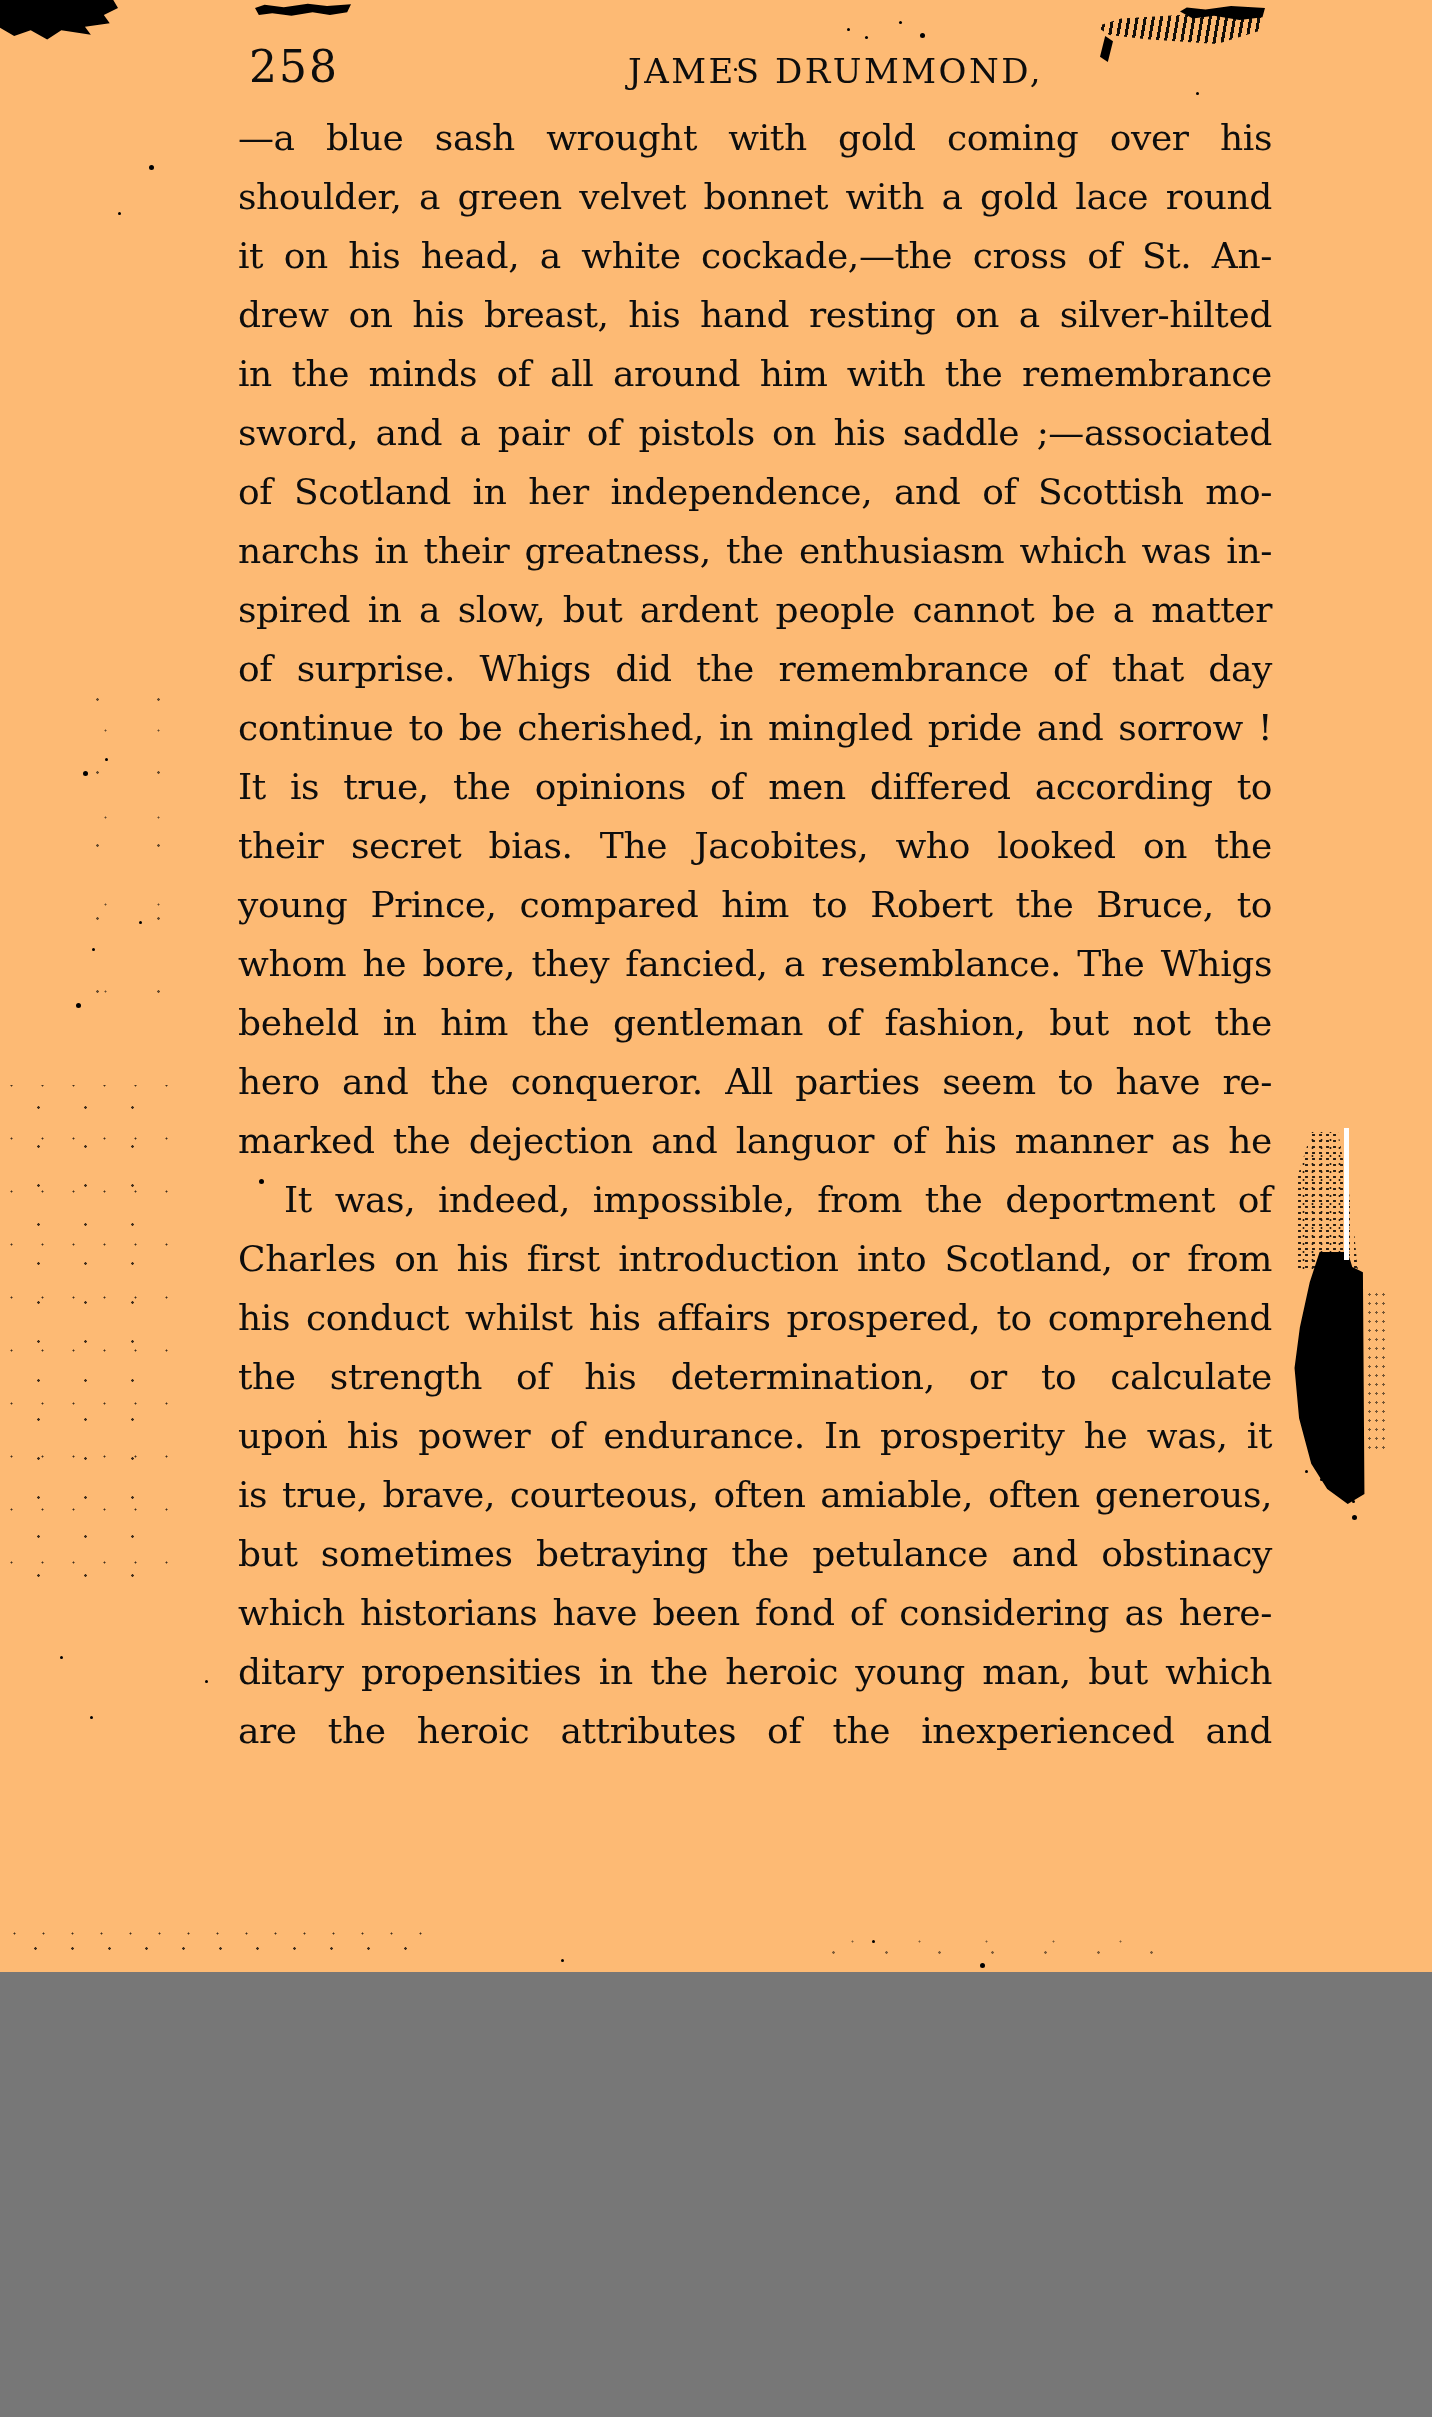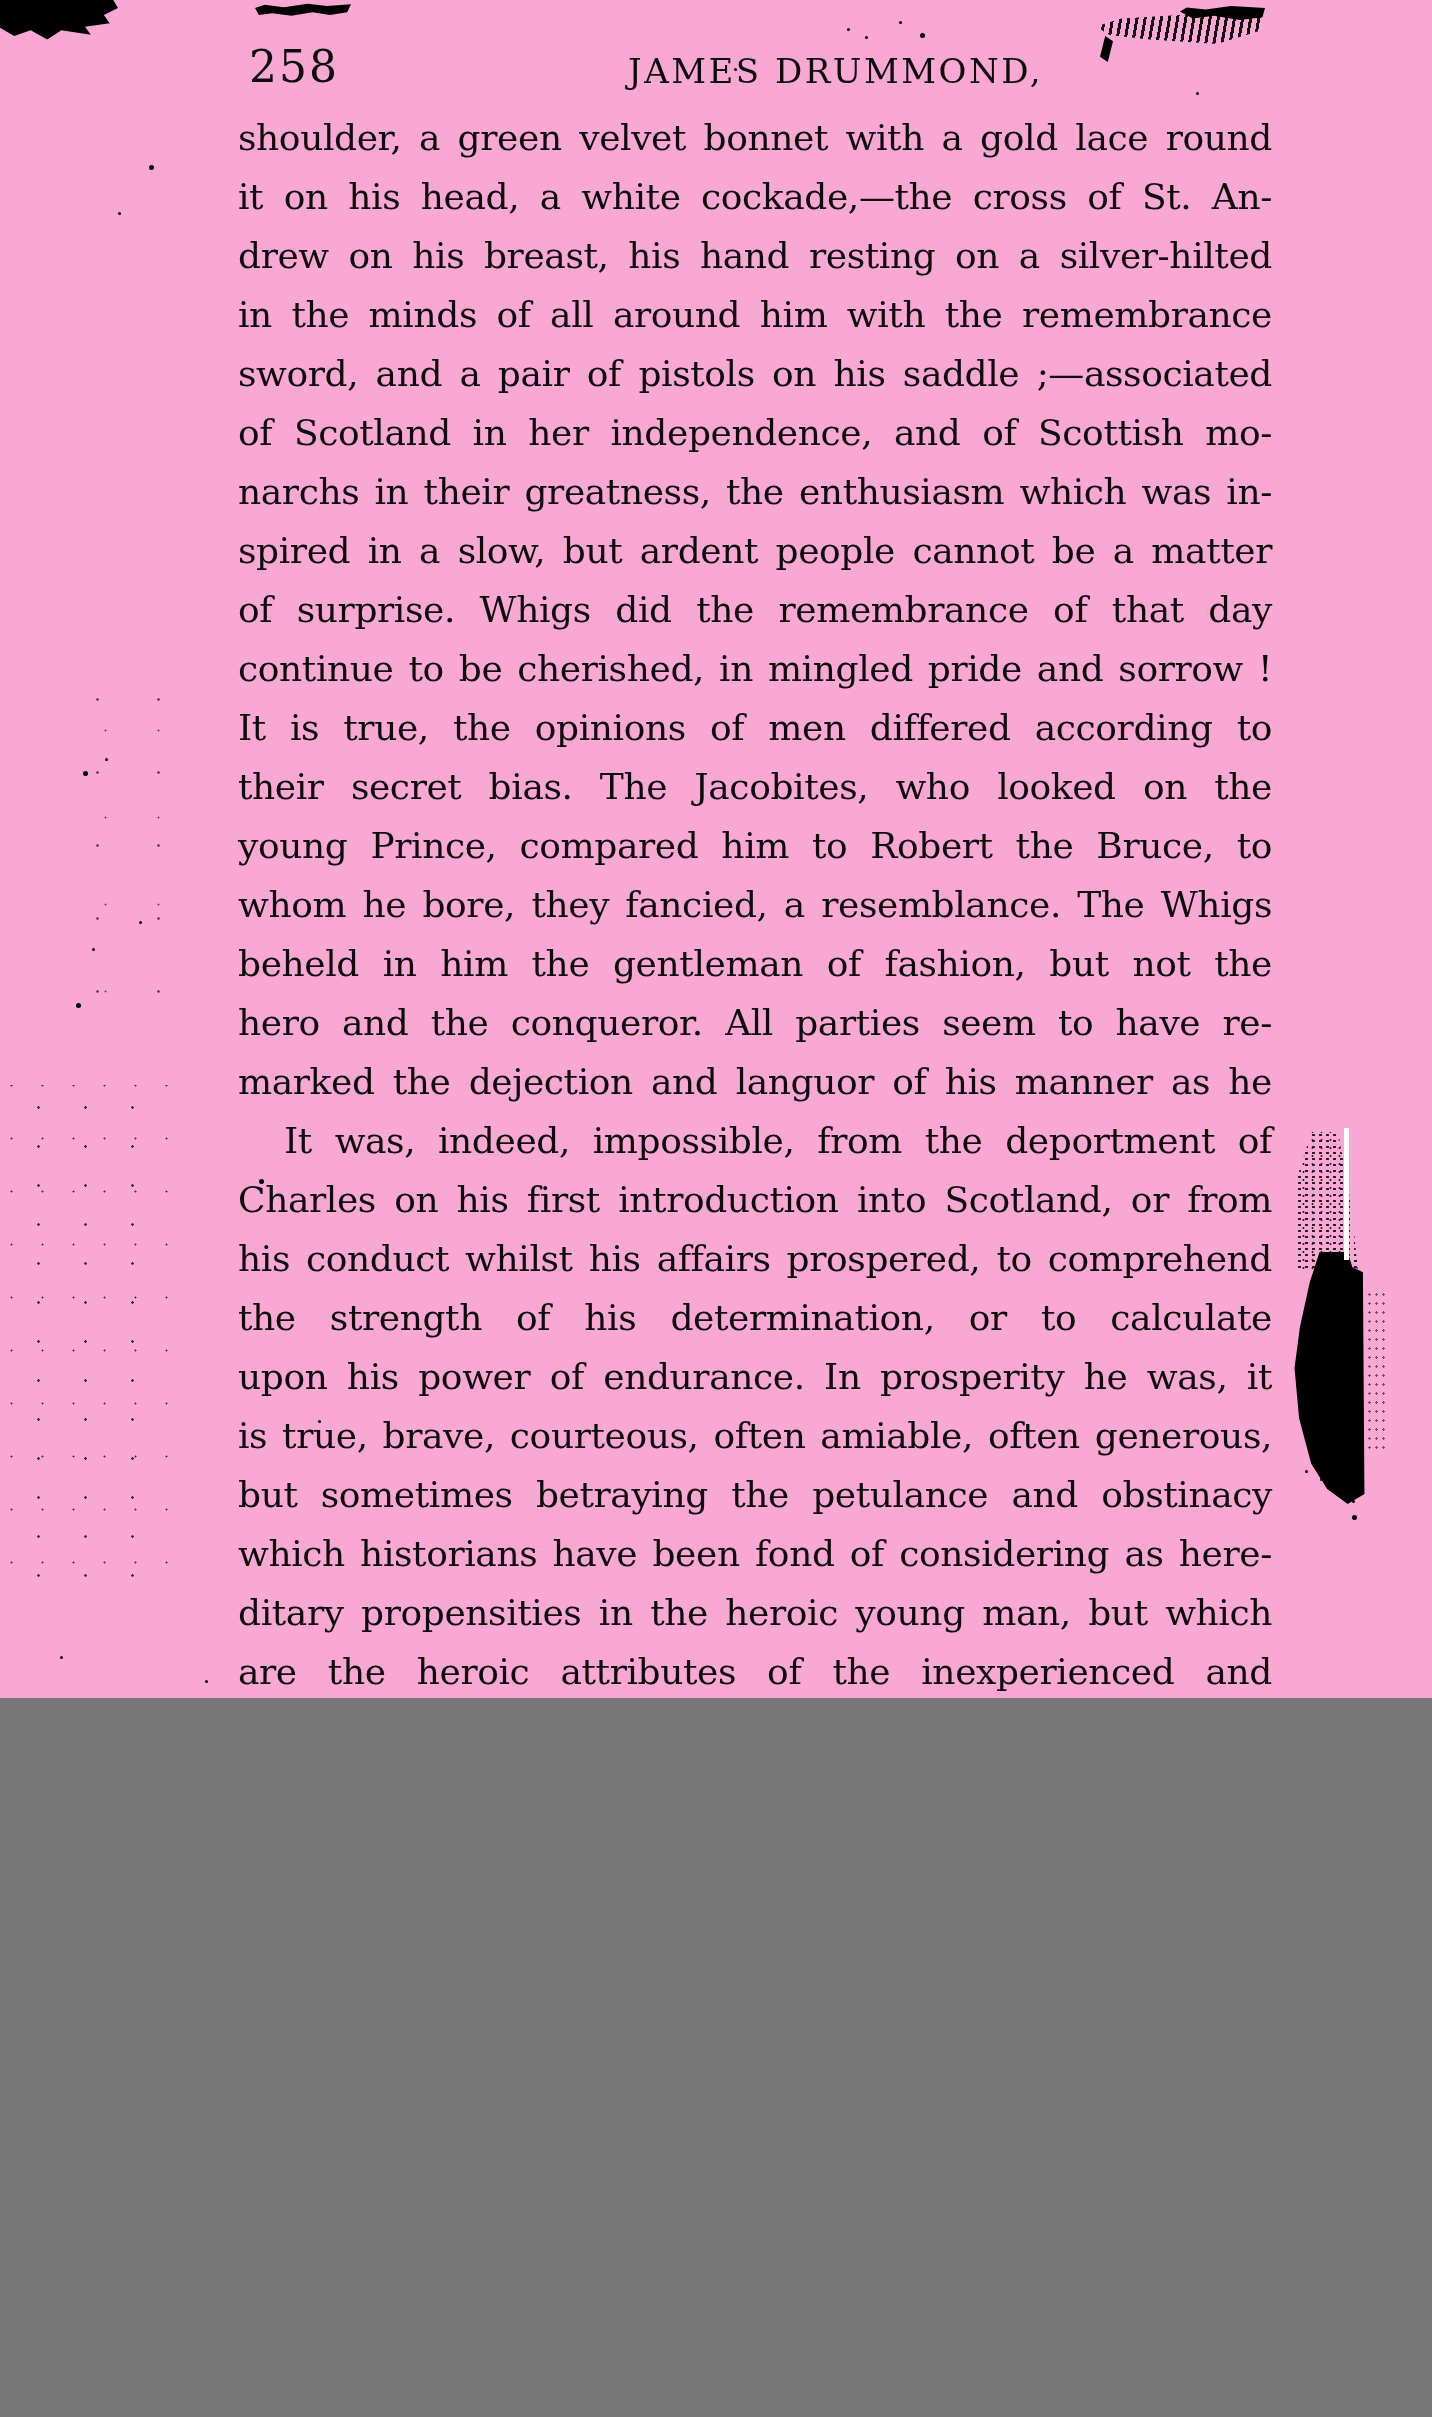--- a/index.html
+++ b/index.html
@@ -1,19 +1,19 @@
 <!DOCTYPE html>
 <html><head>
 <meta charset="utf-8">
 <style>
   html,body{margin:0;padding:0;background:#777;}
   .page{
     position:relative;
-    width:1432px;height:1698px;
-    background:#f9a8d4;
+    width:1432px;height:1972px;
+    background:#fdba74;
     overflow:hidden;
     font-family:"DejaVu Serif","Liberation Serif",serif;
     color:#0d0d0d;
   }
   
   .pagenum{
     position:absolute;left:249px;top:45px;
     font-size:44px;line-height:1;letter-spacing:2px;
   }
   .running-title{
@@ -129,20 +129,21 @@
 </style>
 </head>
 <body>
 
 <div class="page">
 
   <span class="pagenum">258</span>
   <span class="running-title">JAMES DRUMMOND,</span>
 
   <main class="body-text" id="body-text">
+      <div class="line">—a blue sash wrought with gold coming over his</div>
       <div class="line">shoulder, a green velvet bonnet with a gold lace round</div>
       <div class="line">it on his head, a white cockade,—the cross of St. An-</div>
       <div class="line">drew on his breast, his hand resting on a silver-hilted</div>
       <div class="line">in the minds of all around him with the remembrance</div>
       <div class="line">sword, and a pair of pistols on his saddle ;—associated</div>
       <div class="line">of Scotland in her independence, and of Scottish mo-</div>
       <div class="line">narchs in their greatness, the enthusiasm which was in-</div>
       <div class="line">spired in a slow, but ardent people cannot be a matter</div>
       <div class="line">of surprise. Whigs did the remembrance of that day</div>
       <div class="line">continue to be cherished, in mingled pride and sorrow !</div>

